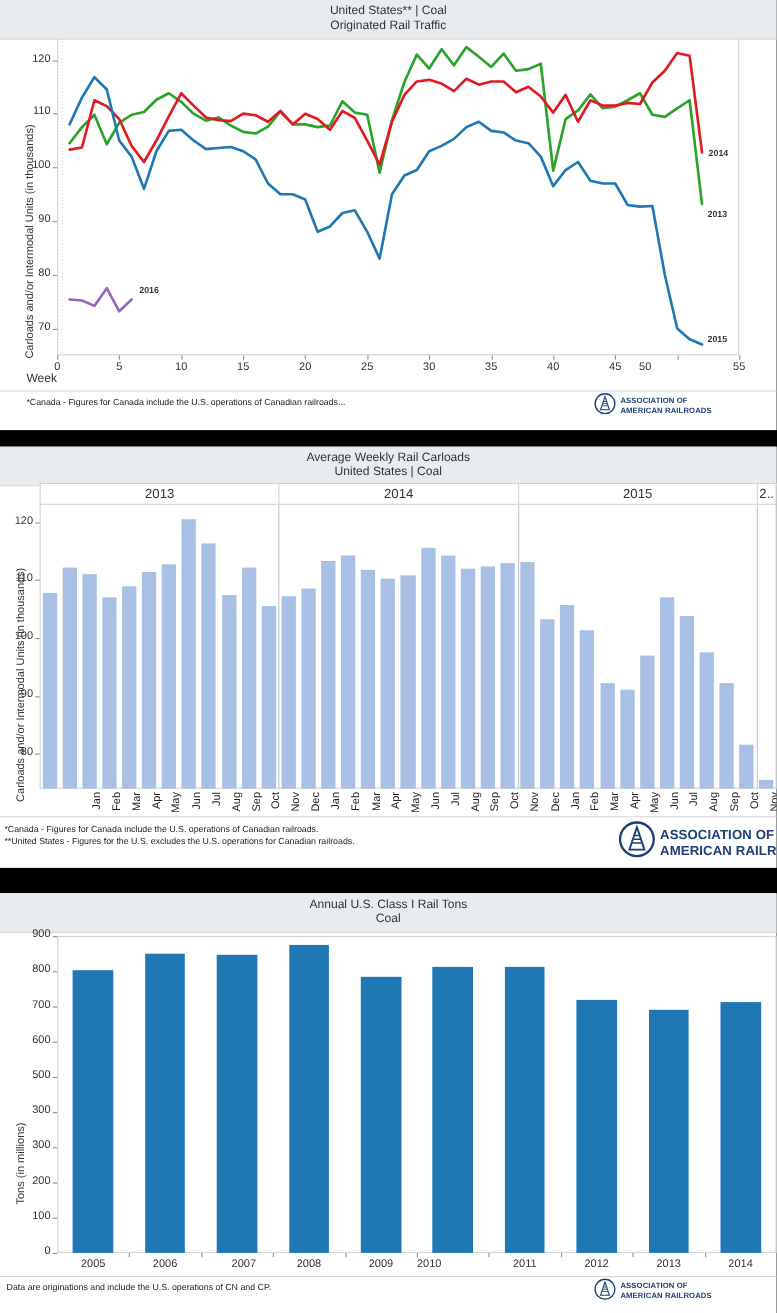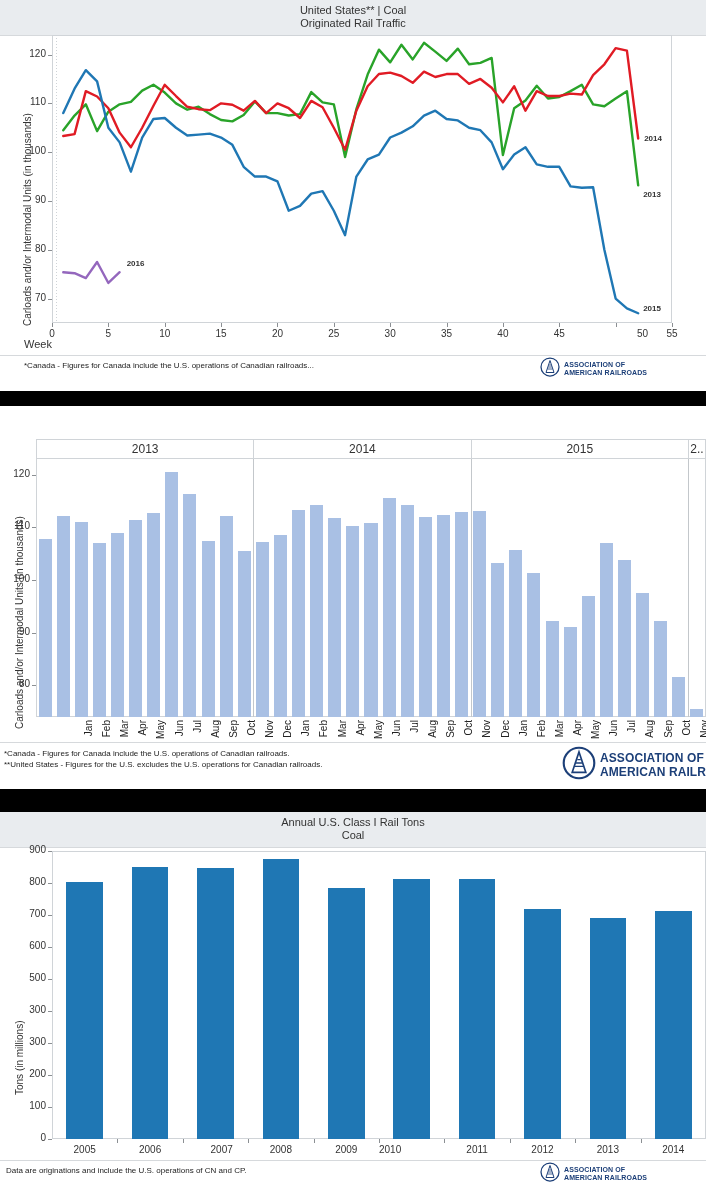--- a/index.html
+++ b/index.html
@@ -153,21 +153,21 @@
       <div class="tick-label" style="left: 313.818px; width: 40px; text-align: center; top: 295px;">25</div>
       <div class="tickmark" style="top: 290px; height: 4px; width: 1px; left: 333.818px;"></div>
       <div class="tick-label" style="left: 370.182px; width: 40px; text-align: center; top: 295px;">30</div>
       <div class="tickmark" style="top: 290px; height: 4px; width: 1px; left: 390.182px;"></div>
       <div class="tick-label" style="left: 426.545px; width: 40px; text-align: center; top: 295px;">35</div>
       <div class="tickmark" style="top: 290px; height: 4px; width: 1px; left: 446.545px;"></div>
       <div class="tick-label" style="left: 482.909px; width: 40px; text-align: center; top: 295px;">40</div>
       <div class="tickmark" style="top: 290px; height: 4px; width: 1px; left: 502.909px;"></div>
       <div class="tick-label" style="left: 539.273px; width: 40px; text-align: center; top: 295px;">45</div>
       <div class="tickmark" style="top: 290px; height: 4px; width: 1px; left: 559.273px;"></div>
-      <div class="tick-label" style="left: 608px; width: 40px; text-align: right; top: 295px;">50</div>
+      <div class="tick-label" style="left: 581px; width: 40px; text-align: left; top: 295px;">50</div>
       <div class="tickmark" style="top: 290px; height: 4px; width: 1px; left: 615.636px;"></div>
       <div class="tick-label" style="left: 652px; width: 40px; text-align: center; top: 295px;">55</div>
       <div class="tickmark" style="top: 290px; height: 4px; width: 1px; left: 672px;"></div>
     </div>
   <div class="hr-line" style="left:0; top:355px; width:706px; height:1px;"></div>
   <div class="footnote" style="left:24px; top:360px;">*Canada - Figures for Canada include the U.S. operations of Canadian railroads...</div>
   <div class="aar-logo" style="left:540px; top:357px;">
     <span class="mark">
       <svg width="20" height="20" viewBox="0 0 40 40">
         <circle cx="20" cy="20" r="18" fill="none" stroke="#1c3f78" stroke-width="2.5"></circle>
@@ -176,20 +176,24 @@
       </svg>
     </span>
     <span class="words">
       <span>ASSOCIATION OF</span><br>
       <span>AMERICAN RAILROADS</span>
     </span>
   </div>
 </div>
 
 <div class="panel" id="panel-monthly">
+  <div class="title-band">
+    <span class="l1">Average Weekly Rail Carloads</span>
+    <span class="l2">United States | Coal</span>
+  </div>
   <div class="plot-wrap" id="wrap2" style="position:absolute; top:33px; left:0; width:706px; height:300px;">
     <div class="yr-header-row" id="yrhdr2" style="left:36px; top:0px;">
         <div class="yr-header" style="width: 217.297px;">2013</div>
         <div class="yr-header" style="width: 217.297px;">2014</div>
         <div class="yr-header" style="width: 217.297px;">2015</div>
         <div class="yr-header" style="width: 18.1081px;">2..</div>
       </div>
     <div class="axis-title-y" id="ylabel2" style="left:14px; top:290px;">Carloads and/or Intermodal Units (in thousands)</div>
     <div class="plot-area" id="pa2" style="left:36px; top:20px; width:670px; height:258px; border-top:none;"></div>
     <div id="bars2" style="position:absolute; left:36px; top:20px; width:670px; height:258px;">

